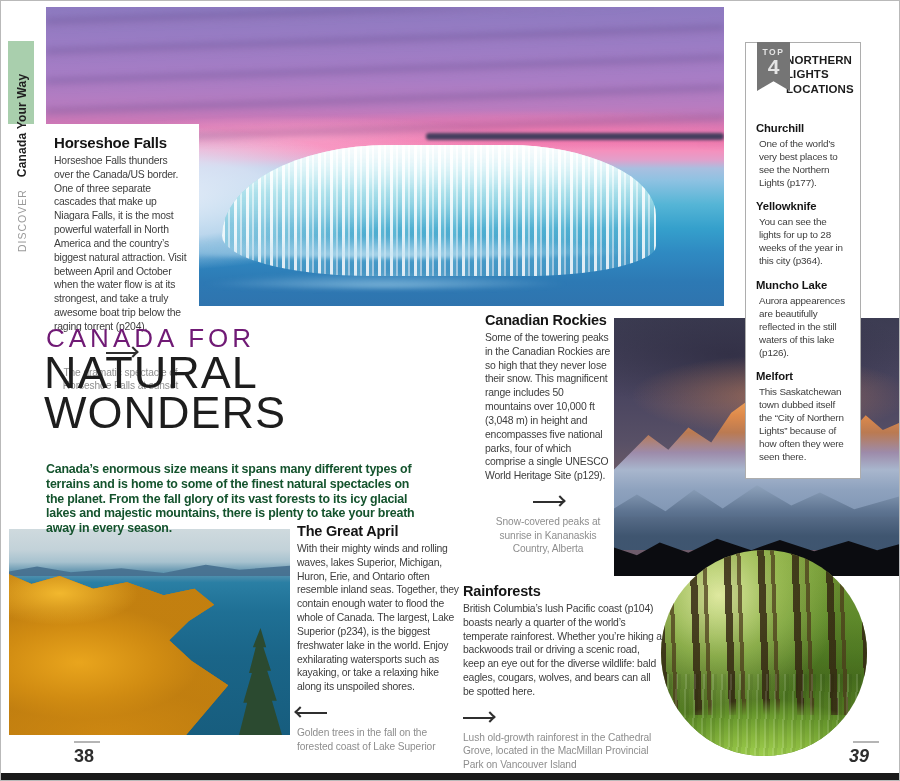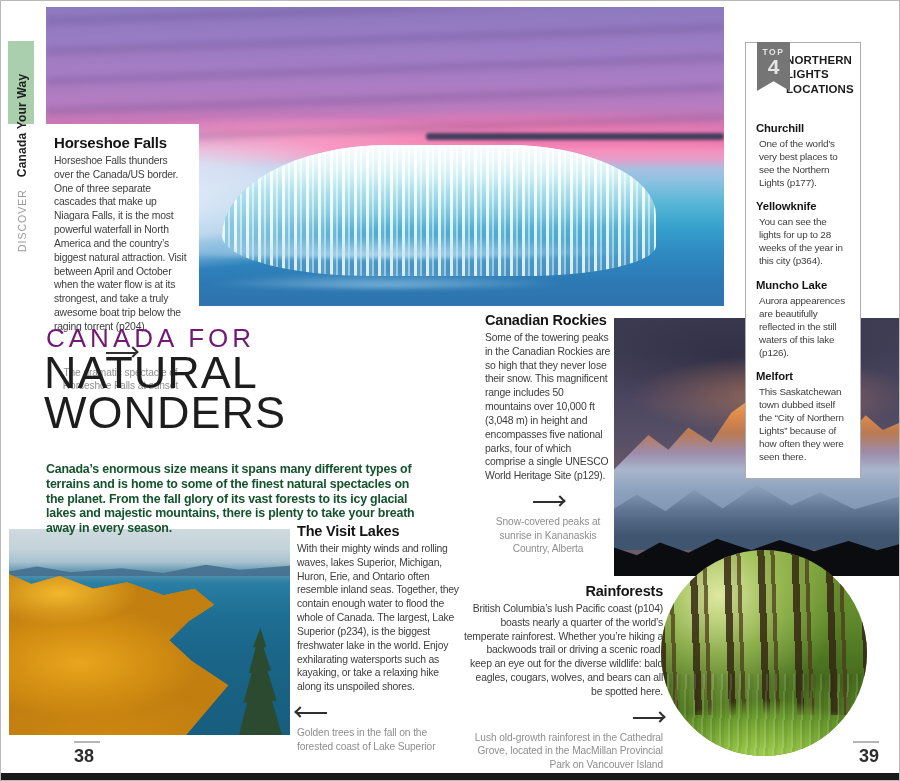--- a/index.html
+++ b/index.html
@@ -122,40 +122,40 @@
   .arrow-left::before{content:"";position:absolute;left:-1px;top:-3.5px;width:8px;height:8px;
     border-left:2px solid #2f2f2f;border-bottom:2px solid #2f2f2f;transform:rotate(45deg);box-sizing:border-box;}
   .arrow-row{margin:9px 0 5px 0;}
 
   .kicker{position:absolute;left:45px;top:322px;font-size:26px;font-weight:300;letter-spacing:4px;color:#701a75;}
   .big-title{position:absolute;left:43px;top:352px;font-size:45px;font-weight:300;letter-spacing:1px;line-height:0.89;color:#1d1d1d;}
   .intro{position:absolute;left:45px;top:449px;width:380px;font-size:12.4px;font-weight:bold;line-height:1.18;letter-spacing:-0.2px;color:#14532d;}
 
   .rockies{position:absolute;left:484px;top:311px;width:126px;}
   .greatlakes{position:absolute;left:296px;top:522px;width:164px;}
-  .rainforests{position:absolute;left:462px;top:582px;width:200px;text-align:right;}
+  .rainforests{position:absolute;left:462px;top:582px;width:200px;}
 
   
   .top4{position:absolute;left:744px;top:41px;width:116px;min-height:316px;background:#fff;
     border:1px solid #adadad;box-sizing:border-box;padding:0 10px 12px 10px;}
   .top4-header{position:relative;min-height:58px;padding-top:10px;}
   .top4-ribbon{position:absolute;left:1px;top:-1px;width:33px;height:49px;background:#757575;
     clip-path:polygon(0 0,100% 0,100% 100%,50% 80%,0 100%);text-align:center;color:#e5e5e5;}
   .top4-ribbon .t{font-size:8.5px;font-weight:bold;letter-spacing:1.5px;margin-top:5px;}
   .top4-ribbon .n{font-size:21px;font-weight:bold;line-height:0.95;}
   .top4-heading{margin-left:30px;font-size:11.5px;font-weight:bold;line-height:1.25;color:#1c1c1c;letter-spacing:0.1px;}
   .top4-entry{margin-top:11px;}
   .top4-entry .name{font-size:11.3px;font-weight:bold;color:#151515;margin:0 0 1px 0;letter-spacing:-0.1px;}
   .top4-entry .desc{font-size:9.9px;line-height:1.32;letter-spacing:-0.2px;color:#3d3d3d;margin:3px;}
 
   
   .folio{position:absolute;top:740px;font-size:18px;font-weight:bold;color:#2d2d2d;}
   .folio .rule{display:block;width:26px;height:2px;background:#b5b5b5;margin-bottom:3px;}
   .folio-left{left:73px;}
-  .folio-right{left:848px;width:30px;text-align:right;}
+  .folio-right{left:848px;width:30px;font-style:italic;}
   .folio-right .rule{margin-left:auto;}
 </style>
 </head>
 <body>
 
 <div class="page">
 
   <div class="img-hero">
     <div class="hero-treeline"></div>
     <div class="hero-falls"></div>
@@ -223,21 +223,21 @@
   <p class="intro">Canada’s enormous size means it spans many different types of terrains and is home to some of the finest natural spectacles on the planet. From the fall glory of its vast forests to its icy glacial lakes and majestic mountains, there is plenty to take your breath away in every season.</p>
 
   <div class="rockies">
     <h3 class="art-heading">Canadian Rockies</h3>
     <p class="art-body">Some of the towering peaks in the Canadian Rockies are so high that they never lose their snow. This magnificent range includes 50 mountains over 10,000 ft (3,048 m) in height and encompasses five national parks, four of which comprise a single UNESCO World Heritage Site (p129).</p>
     <div class="arrow-row t-right"><span class="arrow arrow-right"></span></div>
     <p class="caption t-right">Snow-covered peaks at sunrise in Kananaskis Country, Alberta</p>
   </div>
 
   <div class="greatlakes">
-    <h3 class="art-heading">The Visit Lakes</h3>
+    <h3 class="art-heading">The Great April</h3>
     <p class="art-body">With their mighty winds and rolling waves, lakes Superior, Michigan, Huron, Erie, and Ontario often resemble inland seas. Together, they contain enough water to flood the whole of Canada. The largest, Lake Superior (p234), is the biggest freshwater lake in the world. Enjoy exhilarating watersports such as kayaking, or take a relaxing hike along its unspoiled shores.</p>
     <div class="arrow-row"><span class="arrow arrow-left"></span></div>
     <p class="caption">Golden trees in the fall on the forested coast of Lake Superior</p>
   </div>
 
   <div class="rainforests">
     <h3 class="art-heading">Rainforests</h3>
     <p class="art-body">British Columbia’s lush Pacific coast (p104) boasts nearly a quarter of the world’s temperate rainforest. Whether you’re hiking a backwoods trail or driving a scenic road, keep an eye out for the diverse wildlife: bald eagles, cougars, wolves, and bears can all be spotted here.</p>
     <div class="arrow-row"><span class="arrow arrow-right"></span></div>
     <p class="caption">Lush old-growth rainforest in the Cathedral Grove, located in the MacMillan Provincial Park on Vancouver Island</p>

